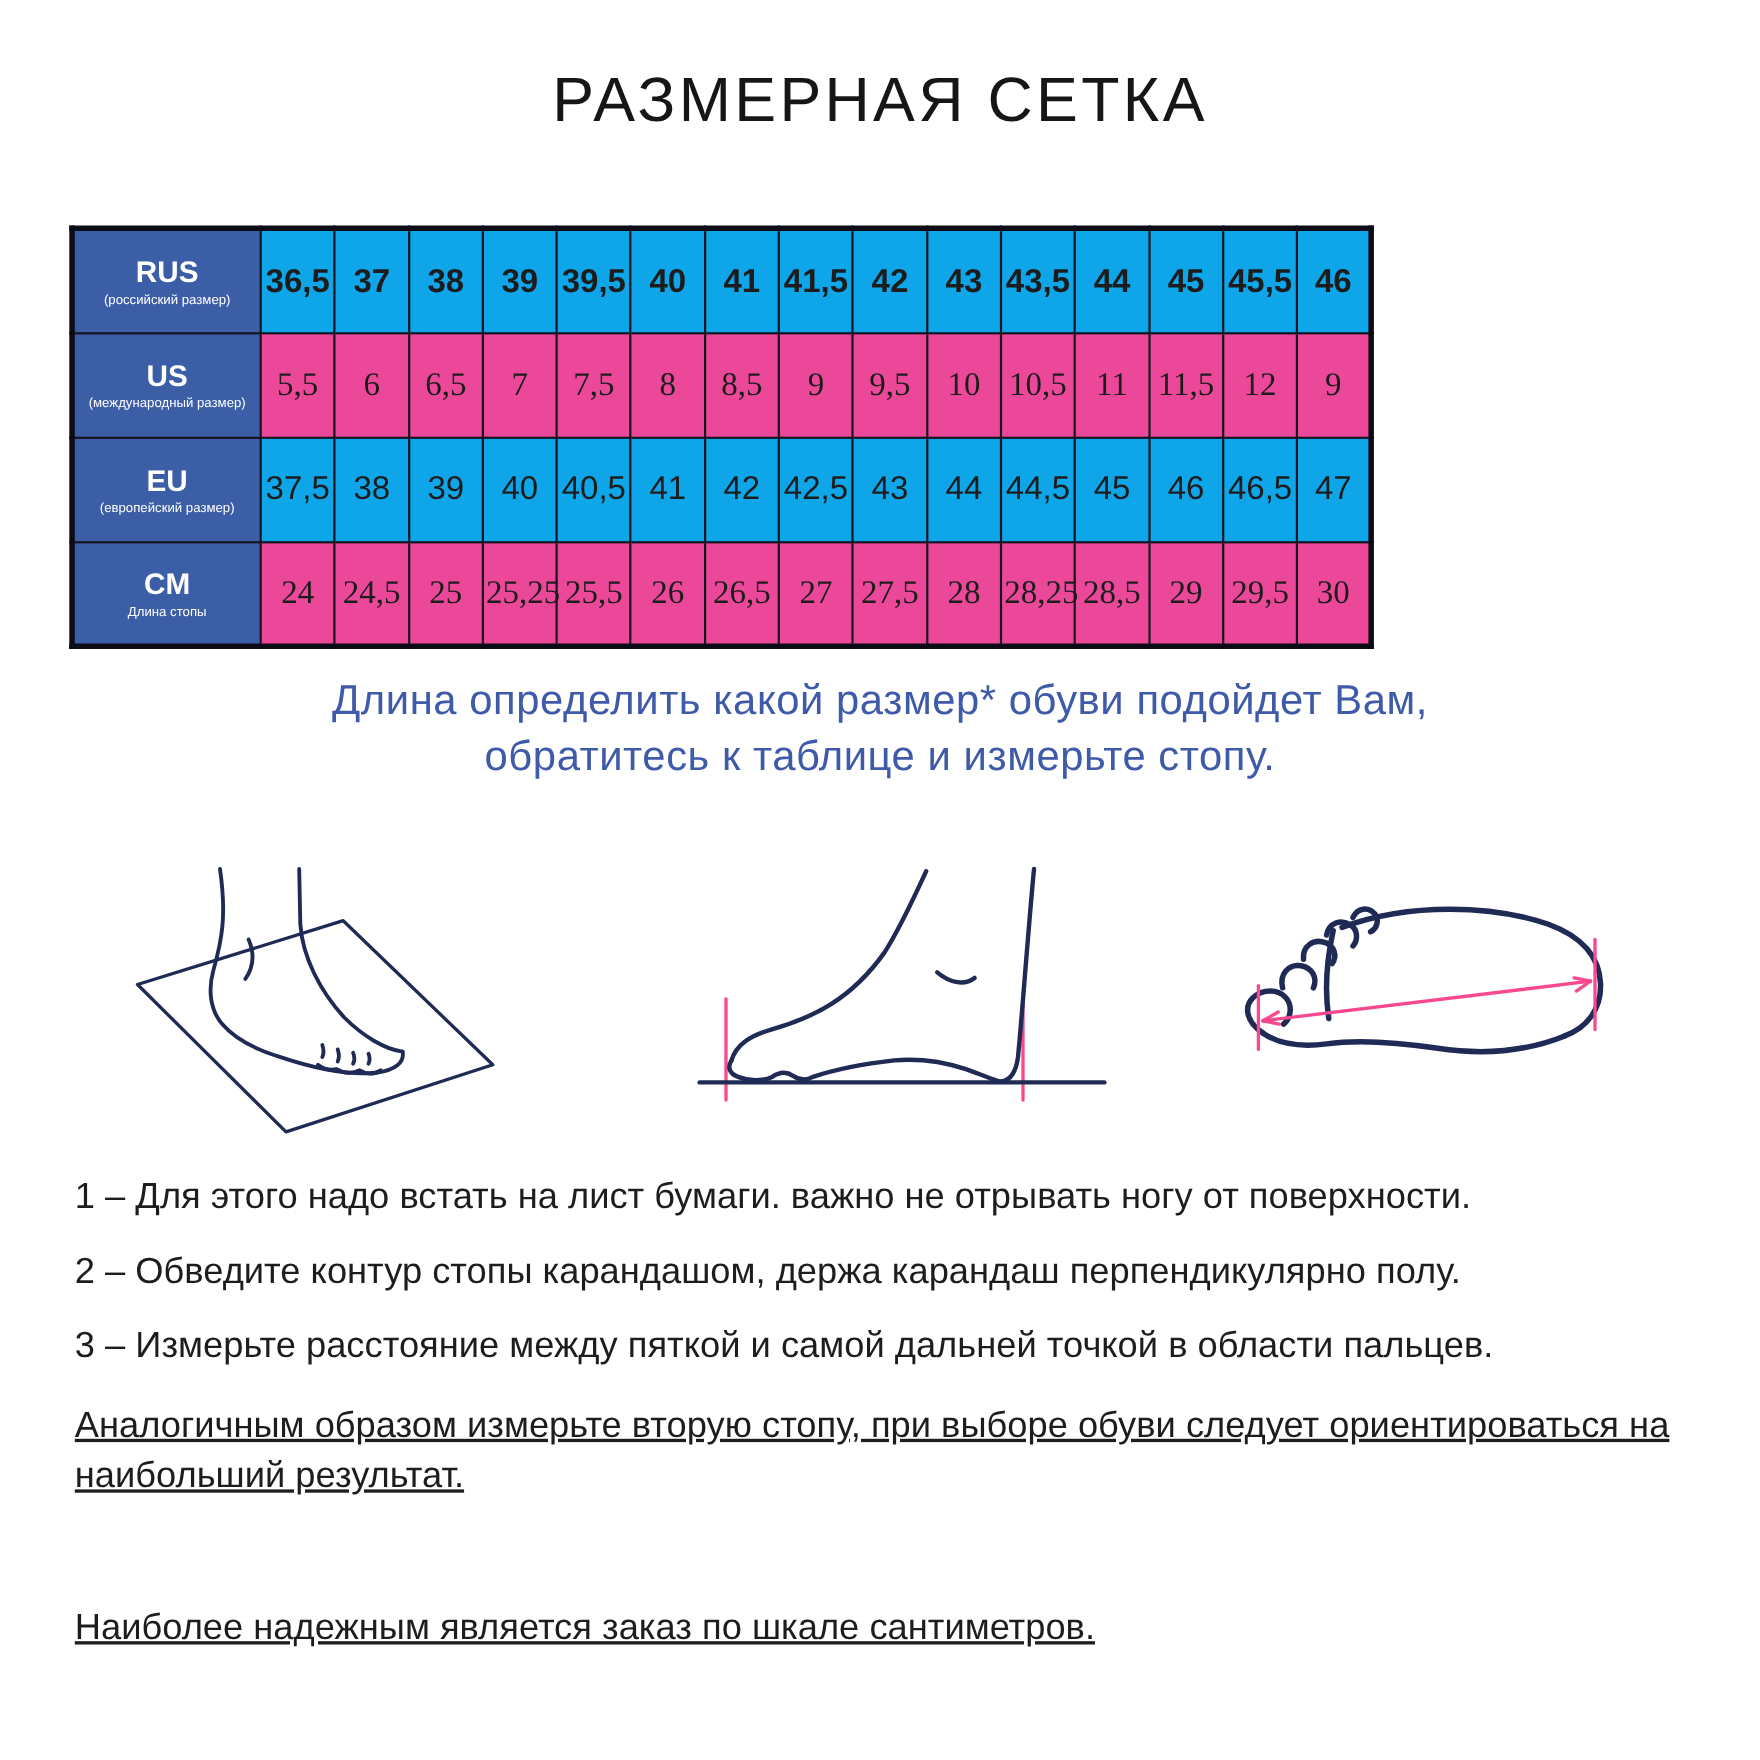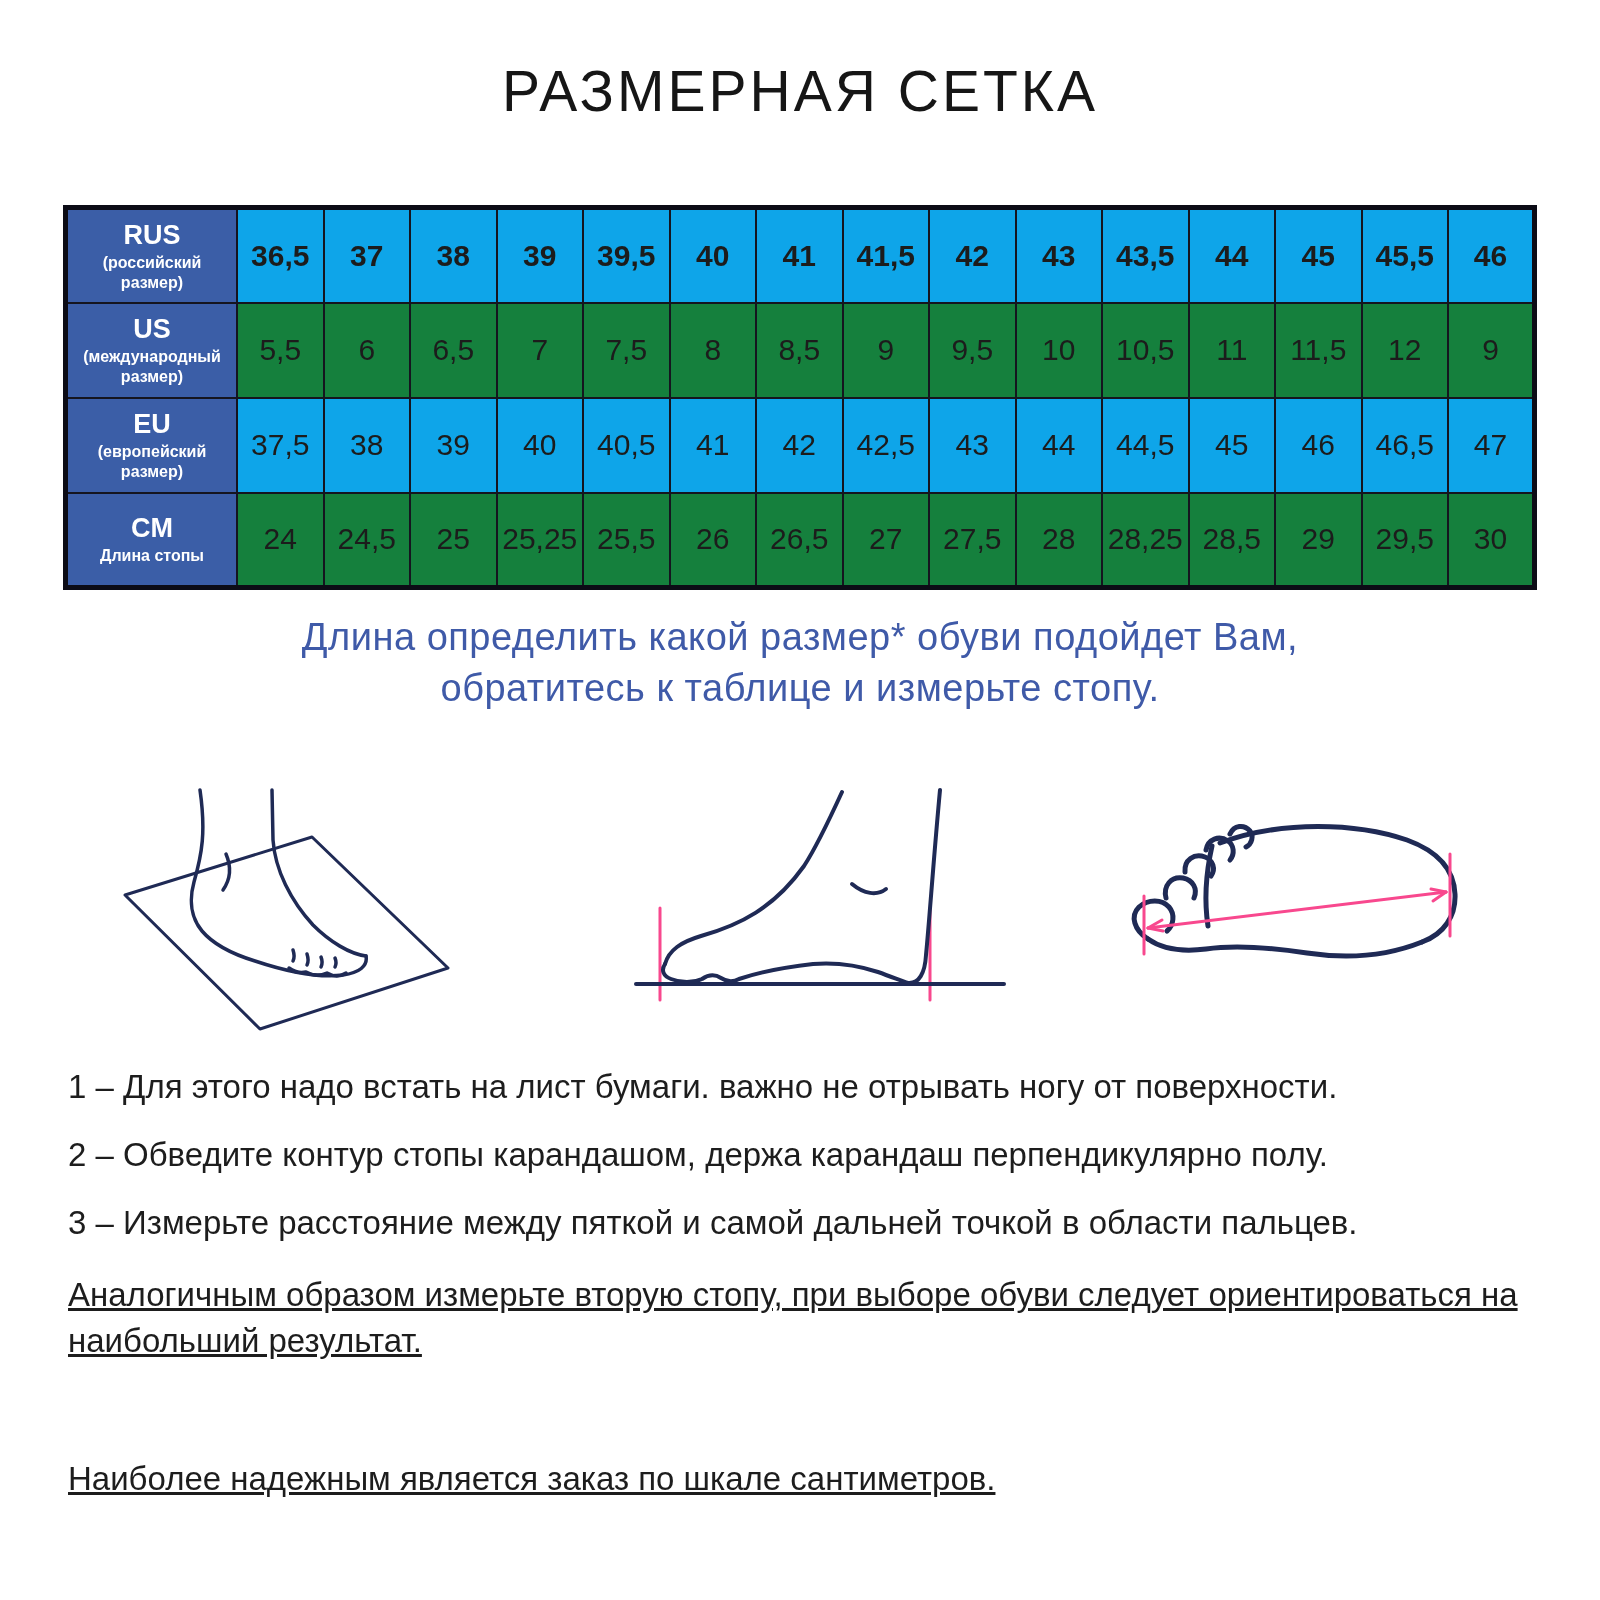--- a/index.html
+++ b/index.html
@@ -25,43 +25,43 @@
     font-size: 57px;
     font-weight: 400;
     letter-spacing: 3px;
     color: #161616;
   }
   
   .size-table {
     position: absolute;
     left: 63px;
     top: 205px;
-    width: 1474px;
+    width: 1186px;
     border-collapse: collapse;
     table-layout: fixed;
     border: 5px solid #0c0c16;
   }
   .size-table th, .size-table td {
     border: 2px solid #15151f;
     text-align: center;
     vertical-align: middle;
     padding: 0 2px;
   }
   .size-table tr { height: 95px; }
   .size-table th {
     width: 152px;
     background: #3b5ea7;
     color: #ffffff;
     line-height: 1.25;
     padding: 4px 8px;
   }
   .th-main { font-size: 27px; font-weight: bold; }
-  .th-sub  { font-size: 16px; font-weight: bold; }
+  .th-sub  { font-size: 12px; font-weight: normal; }
   .size-table td { font-size: 30px; font-weight: 400; background: #0ea5e9; }
-  tr.row-gray td { background: #15803d; }
+  tr.row-gray td { background: #ec4899; font-family: Liberation Serif, serif; }
   tr.row-bold td { font-weight: bold; }
   
   .intro {
     position: absolute;
     top: 612px;
     left: 0;
     width: 100%;
     text-align: center;
     font-size: 38px;
     line-height: 51px;

